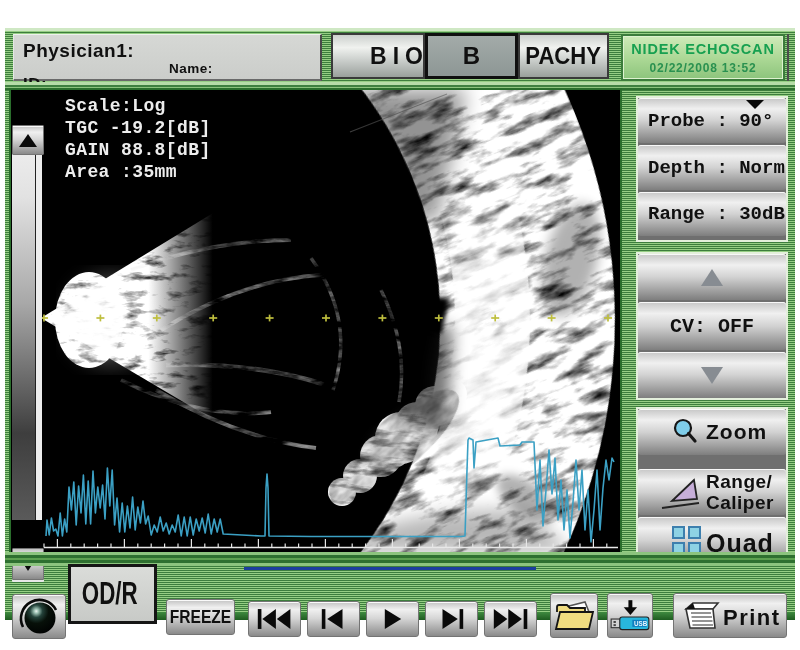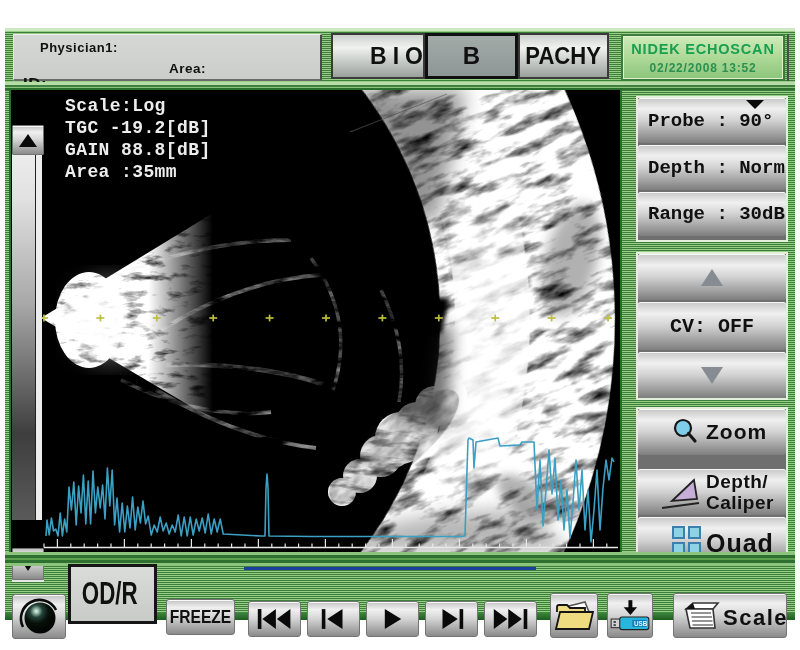--- a/index.html
+++ b/index.html
@@ -18,23 +18,23 @@
 .lbl  { font-weight:bold; color:#101010; }
 .tri-up { width:0;height:0;border-left:11px solid transparent;border-right:11px solid transparent;border-bottom:17px solid #878c92; }
 .tri-dn { width:0;height:0;border-left:11px solid transparent;border-right:11px solid transparent;border-top:17px solid #878c92; }
 </style></head>
 <body>
 
 <div class="abs stripes" style="left:5px;top:28px;width:790px;height:592px;"></div>
 <div class="abs" style="left:5px;top:28px;width:790px;height:3px;background:#cfe8c4;"></div>
 
 <div class="abs" style="left:13px;top:34px;width:309px;height:47px;background:linear-gradient(180deg,#d6d8d5,#cbcdca);border-right:2px solid #4a4a4a;border-bottom:2px solid #6a6a6a;border-top:1px solid #eef0ed;border-left:1px solid #e6e8e5;">
-  <div class="lbl" style="position:absolute;left:26px;top:5px;font-size:13px;letter-spacing:0.5px;">Physician1:</div>
+  <div class="lbl" style="position:absolute;left:9px;top:5px;font-size:19px;letter-spacing:0.5px;">Physician1:</div>
   <div class="lbl" style="position:absolute;left:9px;top:40px;font-size:17px;letter-spacing:0.5px;">ID:</div>
-  <div class="lbl" style="position:absolute;left:155px;top:26px;font-size:13.5px;letter-spacing:0.5px;">Area:</div>
+  <div class="lbl" style="position:absolute;left:155px;top:26px;font-size:13.5px;letter-spacing:0.5px;">Name:</div>
 </div>
 
 <div class="abs" style="left:331px;top:33px;width:94px;height:46px;background:linear-gradient(180deg,#ccd0cd 0%,#f0f2ef 30%,#c8ccc9 62%,#9aa09c 100%);border:2px solid #3a3a3a;display:flex;align-items:center;justify-content:flex-end;">
   <span class="lbl" style="font-size:23px;letter-spacing:6px;margin-right:-6px;">BIO</span>
   </div>
 <div class="abs" style="left:425px;top:33px;width:93px;height:46px;background:linear-gradient(180deg,#a3aba9,#8d9795);border:3px solid #101010;display:flex;align-items:center;justify-content:center;">
   <span class="lbl" style="font-size:24px;">B</span>
   </div>
 <div class="abs" style="left:518px;top:33px;width:91px;height:46px;background:linear-gradient(180deg,#ccd0cd 0%,#f0f2ef 30%,#c8ccc9 62%,#9aa09c 100%);border:2px solid #3a3a3a;display:flex;align-items:center;justify-content:center;">
   <span class="lbl" style="font-size:24px;transform:scaleX(0.92);">PACHY</span>
@@ -328,21 +328,21 @@
       <circle cx="11" cy="11" r="8" fill="#7fcde9" stroke="#161616" stroke-width="2.2"></circle>
       <line x1="16.5" y1="16.5" x2="23" y2="24" stroke="#161616" stroke-width="3.2" stroke-linecap="round"></line>
     </svg>
     <span class="lbl" style="position:absolute;left:68px;top:11px;font-size:21px;letter-spacing:1px;">Zoom</span>
   </div>
   <div class="gbtn" style="height:46px;margin-bottom:2px;">
     <svg style="position:absolute;left:20px;top:5px;" width="46" height="38" viewBox="0 0 46 38">
       <path d="M36,6 L14,27 L39,25 Z" fill="#c6aed8" stroke="#222" stroke-width="1.8"></path>
       <line x1="4" y1="34" x2="41" y2="29" stroke="#222" stroke-width="1.8"></line>
     </svg>
-    <span class="lbl" style="position:absolute;left:68px;top:2px;font-size:19px;letter-spacing:0.5px;">Depth/</span>
+    <span class="lbl" style="position:absolute;left:68px;top:2px;font-size:19px;letter-spacing:0.5px;">Range/</span>
     <span class="lbl" style="position:absolute;left:68px;top:23px;font-size:19px;letter-spacing:0.5px;">Caliper</span>
   </div>
   <div class="gbtn" style="height:47px;">
     <svg style="position:absolute;left:34px;top:9px;" width="30" height="30" viewBox="0 0 30 30">
       <g fill="#8ed2e4" stroke="#3d7fae" stroke-width="2">
         <rect x="1" y="1" width="11" height="11"></rect>
           <rect x="17" y="1" width="11" height="11"></rect>
         <rect x="1" y="17" width="11" height="11"></rect>
           <rect x="17" y="17" width="11" height="11"></rect>
       </g>
@@ -446,14 +446,14 @@
     <path d="M2,7 L9,1 L34,1 L29,7 Z" fill="#fff" stroke="#333" stroke-width="1.6"></path>
     <path d="M2,7 L29,7 L31,26 L6,26 Z" fill="#fff" stroke="#333" stroke-width="1.6"></path>
     <path d="M2,7 L9,1 L11,7 Z" fill="#111"></path>
     <g stroke="#666" stroke-width="1.4">
       <line x1="7" y1="11" x2="27" y2="11"></line>
         <line x1="7.5" y1="15" x2="28" y2="15"></line>
       <line x1="8" y1="19" x2="28.5" y2="19"></line>
         <line x1="8.5" y1="23" x2="29" y2="23"></line>
     </g>
   </svg>
-  <span class="lbl" style="position:absolute;left:49px;top:11px;font-size:22px;letter-spacing:1.5px;">Scale</span>
+  <span class="lbl" style="position:absolute;left:49px;top:11px;font-size:22px;letter-spacing:1.5px;">Print</span>
 </div>
 
 </body></html>

